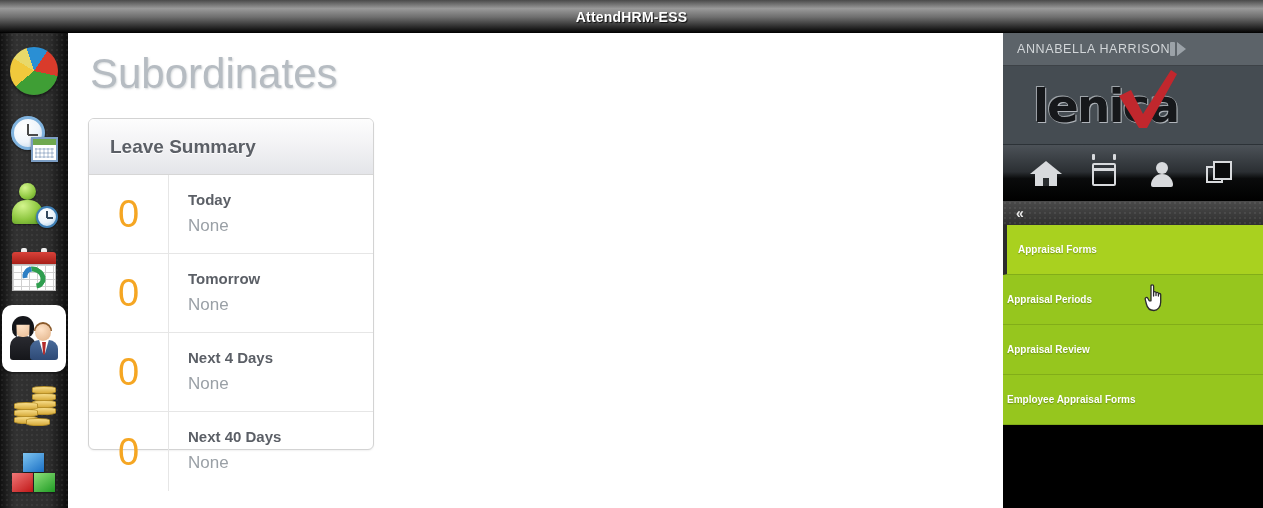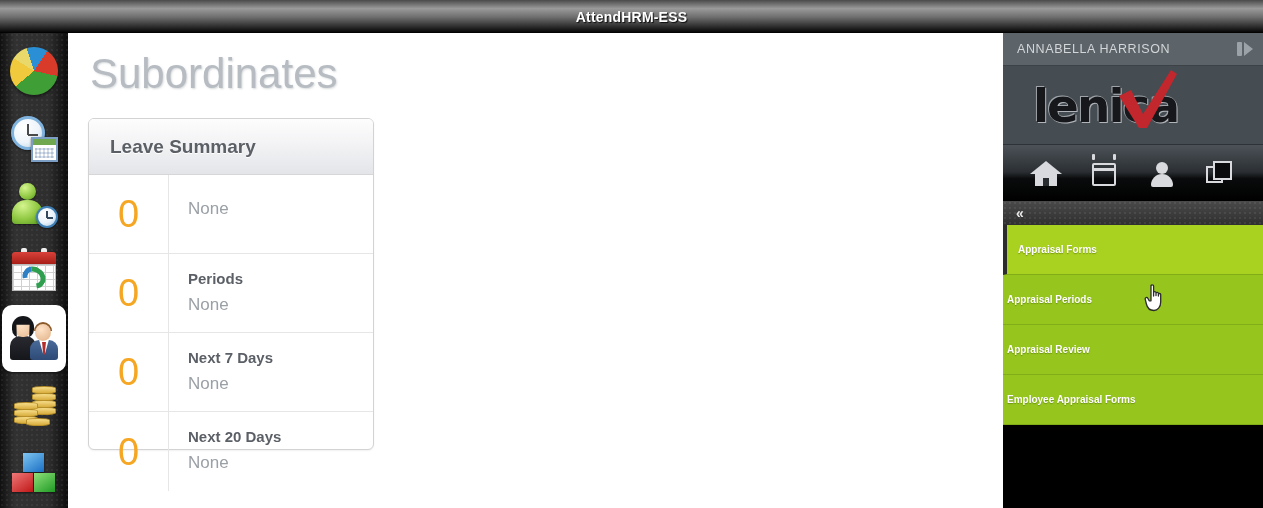--- a/index.html
+++ b/index.html
@@ -141,21 +141,21 @@
     font-size:38px; color:#f5a623; font-weight:400; line-height:1;
   }
   .lrow-info { flex:1; padding:16px 0 0 19px; }
   .lrow-label { font-size:15px; font-weight:bold; color:#5b5f66; }
   .lrow-sub { font-size:17px; color:#9aa0a6; margin-top:8px; }
 
   
   .rpanel { position:absolute; left:1003px; top:33px; width:260px; height:475px; background:#000; overflow:hidden; }
   .rp-user {
     height:33px; background:#5c6369; display:flex; align-items:center;
-    padding:0 10px 0 14px; justify-content:space-between;
+    padding:0 10px 0 14px; justify-content:flex-start;
     border-bottom:1px solid #3d4247;
   }
   .rp-user-name { color:#d2d6d9; font-size:12.5px; letter-spacing:0.6px; }
   .rp-expand { display:flex; align-items:center; gap:2px; }
   .rp-expand .bar { width:5px; height:14px; background:#9ba2a8; border-radius:1px; }
   .rp-expand .tri { width:0; height:0; border-top:7px solid transparent; border-bottom:7px solid transparent;
     border-left:9px solid #9ba2a8; }
 
   .rp-logo {
     height:79px; background:#454c52; display:flex; align-items:center; justify-content:center;
@@ -289,44 +289,45 @@
 
     <div class="card">
       <div class="card-head">
         <span class="card-head-title">Leave Summary</span>
       </div>
       <div class="card-rows">
 
         <div class="lrow">
           <div class="lrow-count">0</div>
           <div class="lrow-info">
+            <div class="lrow-label">Today</div>
             <div class="lrow-sub">None</div>
           </div>
         </div>
 
         <div class="lrow">
           <div class="lrow-count">0</div>
           <div class="lrow-info">
-            <div class="lrow-label">Periods</div>
+            <div class="lrow-label">Tomorrow</div>
             <div class="lrow-sub">None</div>
           </div>
         </div>
 
         <div class="lrow">
           <div class="lrow-count">0</div>
           <div class="lrow-info">
-            <div class="lrow-label">Next 7 Days</div>
+            <div class="lrow-label">Next 4 Days</div>
             <div class="lrow-sub">None</div>
           </div>
         </div>
 
         <div class="lrow">
           <div class="lrow-count">0</div>
           <div class="lrow-info">
-            <div class="lrow-label">Next 20 Days</div>
+            <div class="lrow-label">Next 40 Days</div>
             <div class="lrow-sub">None</div>
           </div>
         </div>
 
       </div>
     </div>
   </div>
 
   <div class="rpanel">
 

